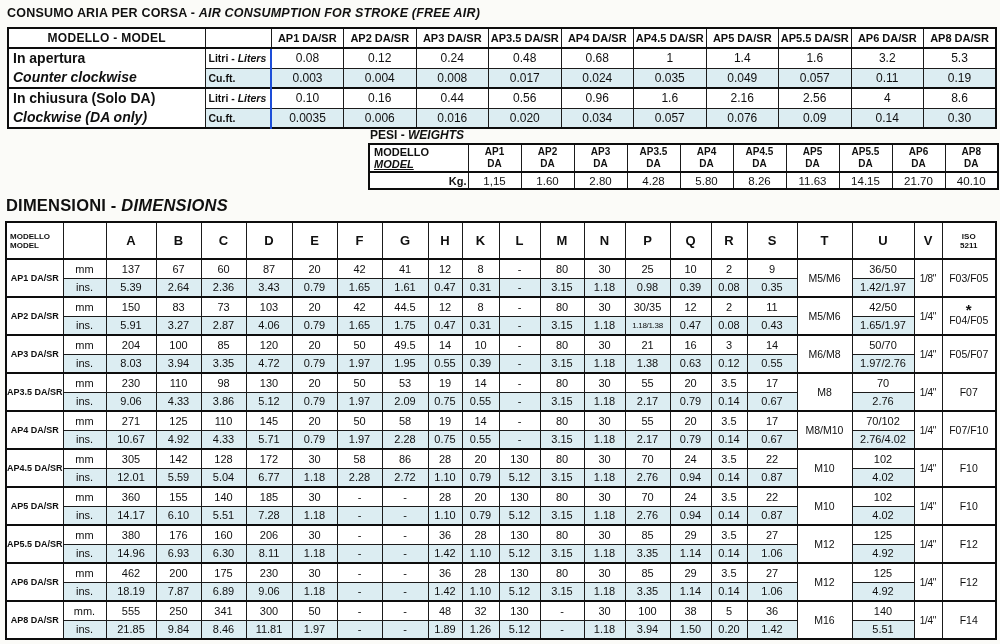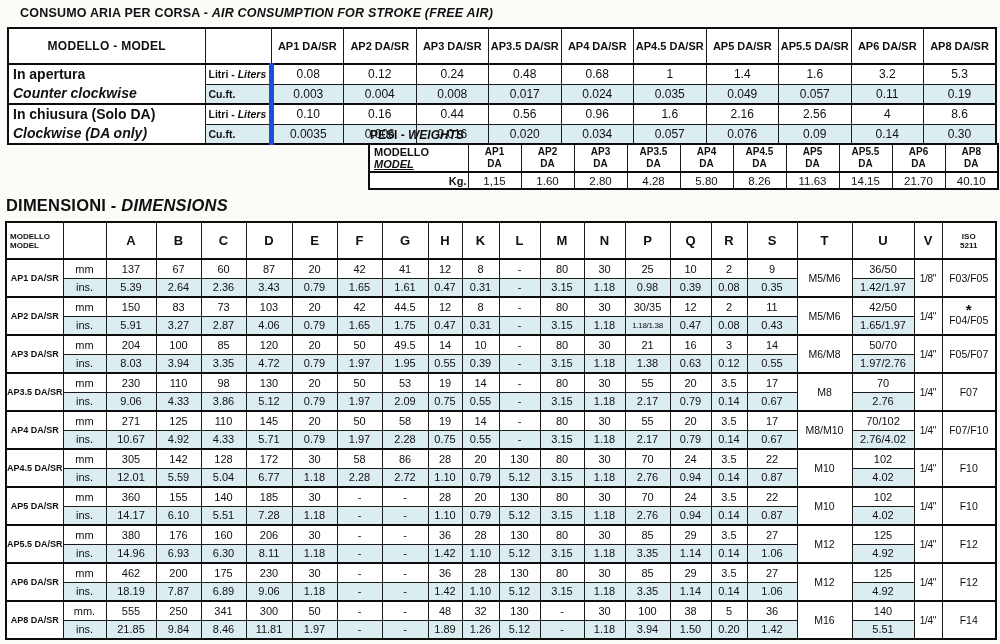--- a/index.html
+++ b/index.html
@@ -1,36 +1,36 @@
 <!DOCTYPE html>
 <html><head>
 <meta charset="utf-8">
 <style>
   *{box-sizing:border-box;margin:0;padding:0}
   html,body{width:1000px;height:644px}
   body{position:relative;background:#fbfbf8;font-family:"Liberation Sans",sans-serif;color:#101010;overflow:hidden}
   .ttl{position:absolute;font-weight:bold;white-space:pre}
   .ital{font-style:italic}
-  #cons-title{left:20px;top:6px;font-size:12.5px;letter-spacing:.2px}
+  #cons-title{left:7px;top:6px;font-size:12.5px;letter-spacing:.2px}
   #w-title{left:370px;top:128px;font-size:12px}
   #d-title{left:6px;top:196px;font-size:16.5px;letter-spacing:.2px}
   table{position:absolute;border-collapse:collapse;table-layout:fixed;background:#fff;border:2px solid #0d0d0d}
   td,th{border:1px solid #1b1b1b;text-align:center;vertical-align:middle;padding:0 1px;overflow:hidden;white-space:nowrap}
   thead th{border-bottom:2px solid #0d0d0d}
   tr.grp td{border-top:2px solid #0d0d0d}
   tr.shade td{background:#dcedf2}
   
   #t-cons{left:7px;top:27px;width:988px}
   #t-cons td{height:19px;font-size:12px}
-  #t-cons th{height:36px;font-size:11px}
+  #t-cons th{height:20px;font-size:11px}
   #t-cons th.mh{font-size:12px;letter-spacing:.3px}
   #t-cons td.lab{text-align:left;padding-left:4px}
   #t-cons td.lab .l1{font-size:14px;font-weight:bold;line-height:19px}
   #t-cons td.lab .l2{font-size:14px;font-weight:bold;font-style:italic;line-height:19px}
-  #t-cons td.unit{text-align:left;padding-left:3px;font-size:10.5px;font-weight:bold;border-right:5px solid #1d4ed8}
+  #t-cons td.unit{text-align:left;padding-left:3px;font-size:10.5px;font-weight:bold;border-right:2px solid #1d4ed8}
   
   #t-w{left:368px;top:143px;width:629px}
   #t-w th{height:28px;font-size:10px;line-height:12px}
   #t-w th.wmh{text-align:left;padding-left:4px;font-size:11px}
   #t-w th.wmh .wit{font-style:italic;text-decoration:underline}
   #t-w td{height:17px;font-size:11.5px}
   #t-w td.unit{text-align:right;padding-left:4px;font-size:11px;font-weight:bold}
   
   #t-d{left:5px;top:221px;width:990px}
   #t-d th{height:37px;font-size:13px}

